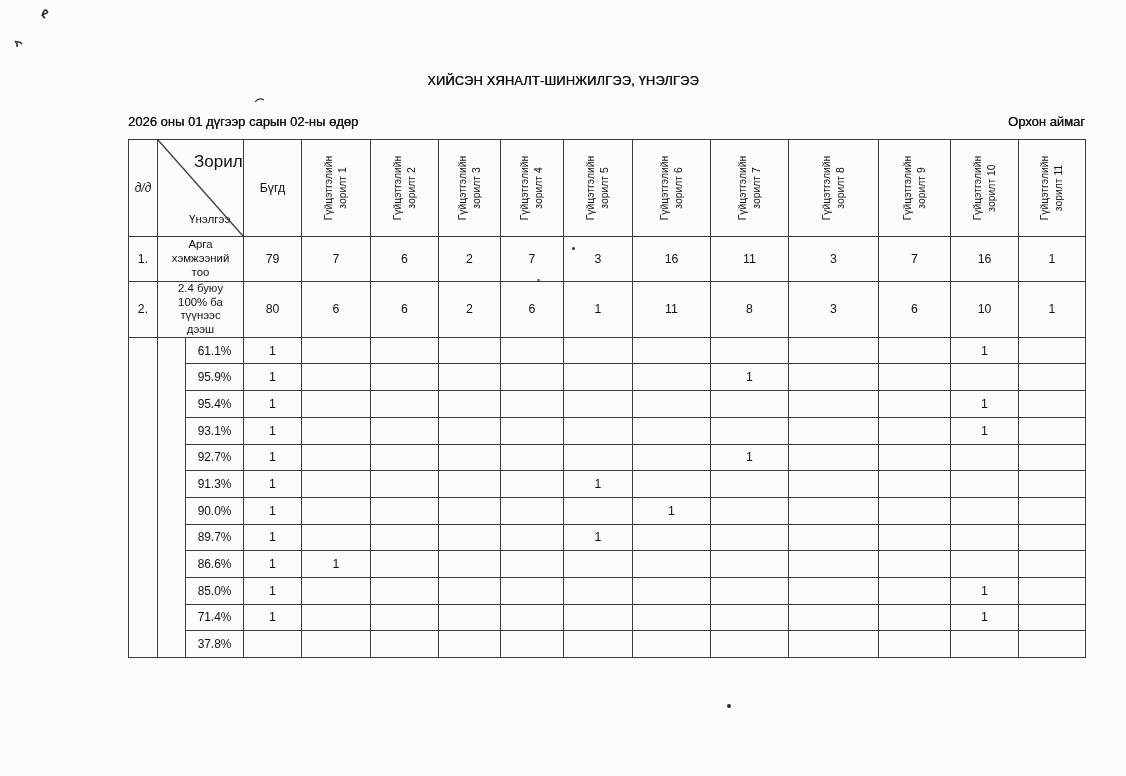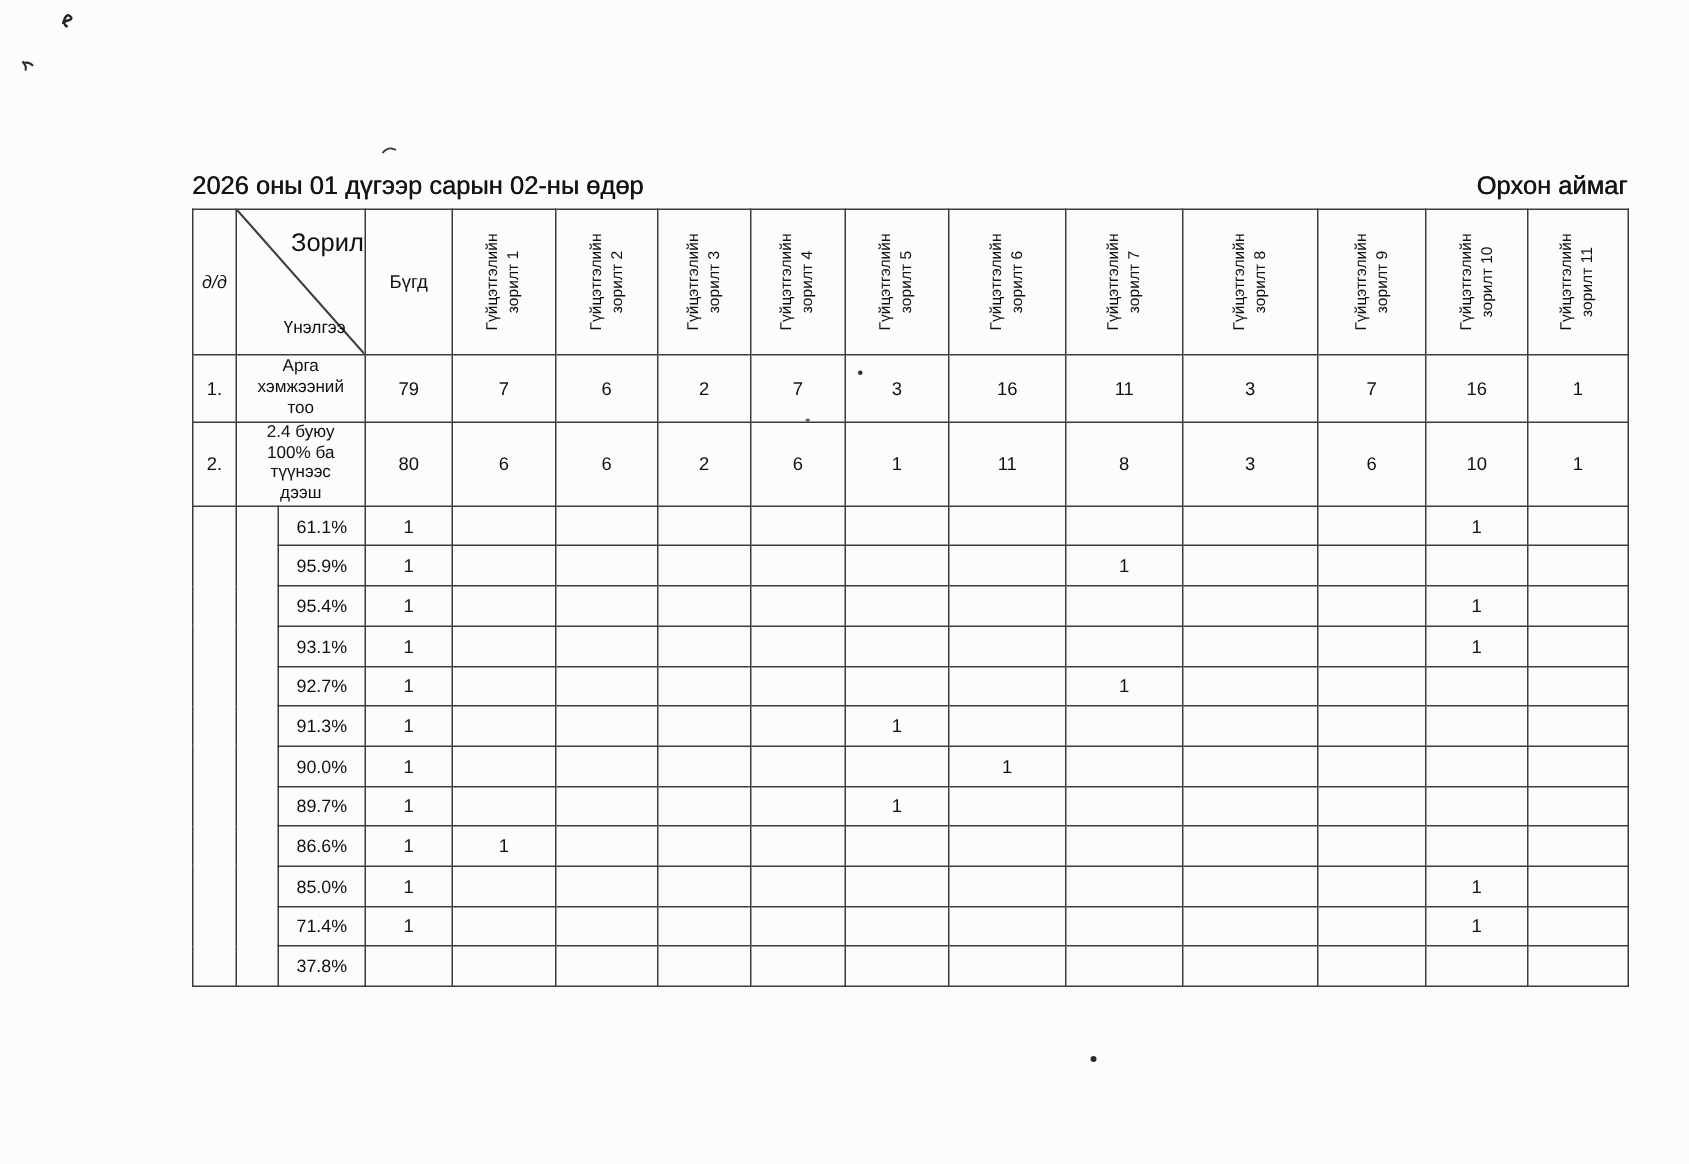--- a/index.html
+++ b/index.html
@@ -11,21 +11,21 @@
   }
   .title-block{
     position:absolute;top:71px;left:0;width:1126px;
     text-align:center;font-size:12.8px;line-height:1.55;
     letter-spacing:.2px;color:#131313;
     text-shadow:.35px 0 0 currentColor;
   }
   .meta-row{
     position:absolute;top:106px;left:128px;width:957px;
     display:flex;justify-content:space-between;align-items:flex-end;
-    font-size:17px;color:#141414;text-shadow:.3px 0 0 currentColor;
+    font-size:13px;color:#141414;text-shadow:.3px 0 0 currentColor;
   }
   .meta-row .region{padding-top:8px;}
   table.eval{
     position:absolute;left:128px;top:139px;width:957px;
     border-collapse:collapse;table-layout:fixed;
     font-size:12.3px;color:#101010;
   }
   table.eval td, table.eval th{
     border:1px solid #3c3c3c;padding:0 2px;
     text-align:center;vertical-align:middle;
@@ -61,20 +61,21 @@
   <path d="M4 10 Q6 2 9 5 Q11 7 6 8 Q3 9 7 12" stroke="#242424" stroke-width="1.6" fill="none"></path>
 </svg>
 <svg class="ink" style="left:13px;top:38px;" width="12" height="12" viewBox="0 0 12 12">
   <path d="M2 3 Q5 6 4 9 M2 4 Q7 3 9 6" stroke="#2a2a2a" stroke-width="1.4" fill="none"></path>
 </svg>
 <svg class="ink" style="left:254px;top:96px;" width="12" height="8" viewBox="0 0 12 8">
   <path d="M1 6 Q5 1 10 4" stroke="#333" stroke-width="1.2" fill="none"></path>
 </svg>
 
 <div class="title-block">
+  <div>ХИЙСЭН ХЯНАЛТ-ШИНЖИЛГЭЭ, ҮНЭЛГЭЭ</div>
 </div>
 
 <div class="meta-row">
   <span>2026 оны 01 дүгээр сарын 02-ны өдөр</span>
   <span class="region">Орхон аймаг</span>
 </div>
 
 <table class="eval">
   <colgroup>
     <col style="width:29px">

